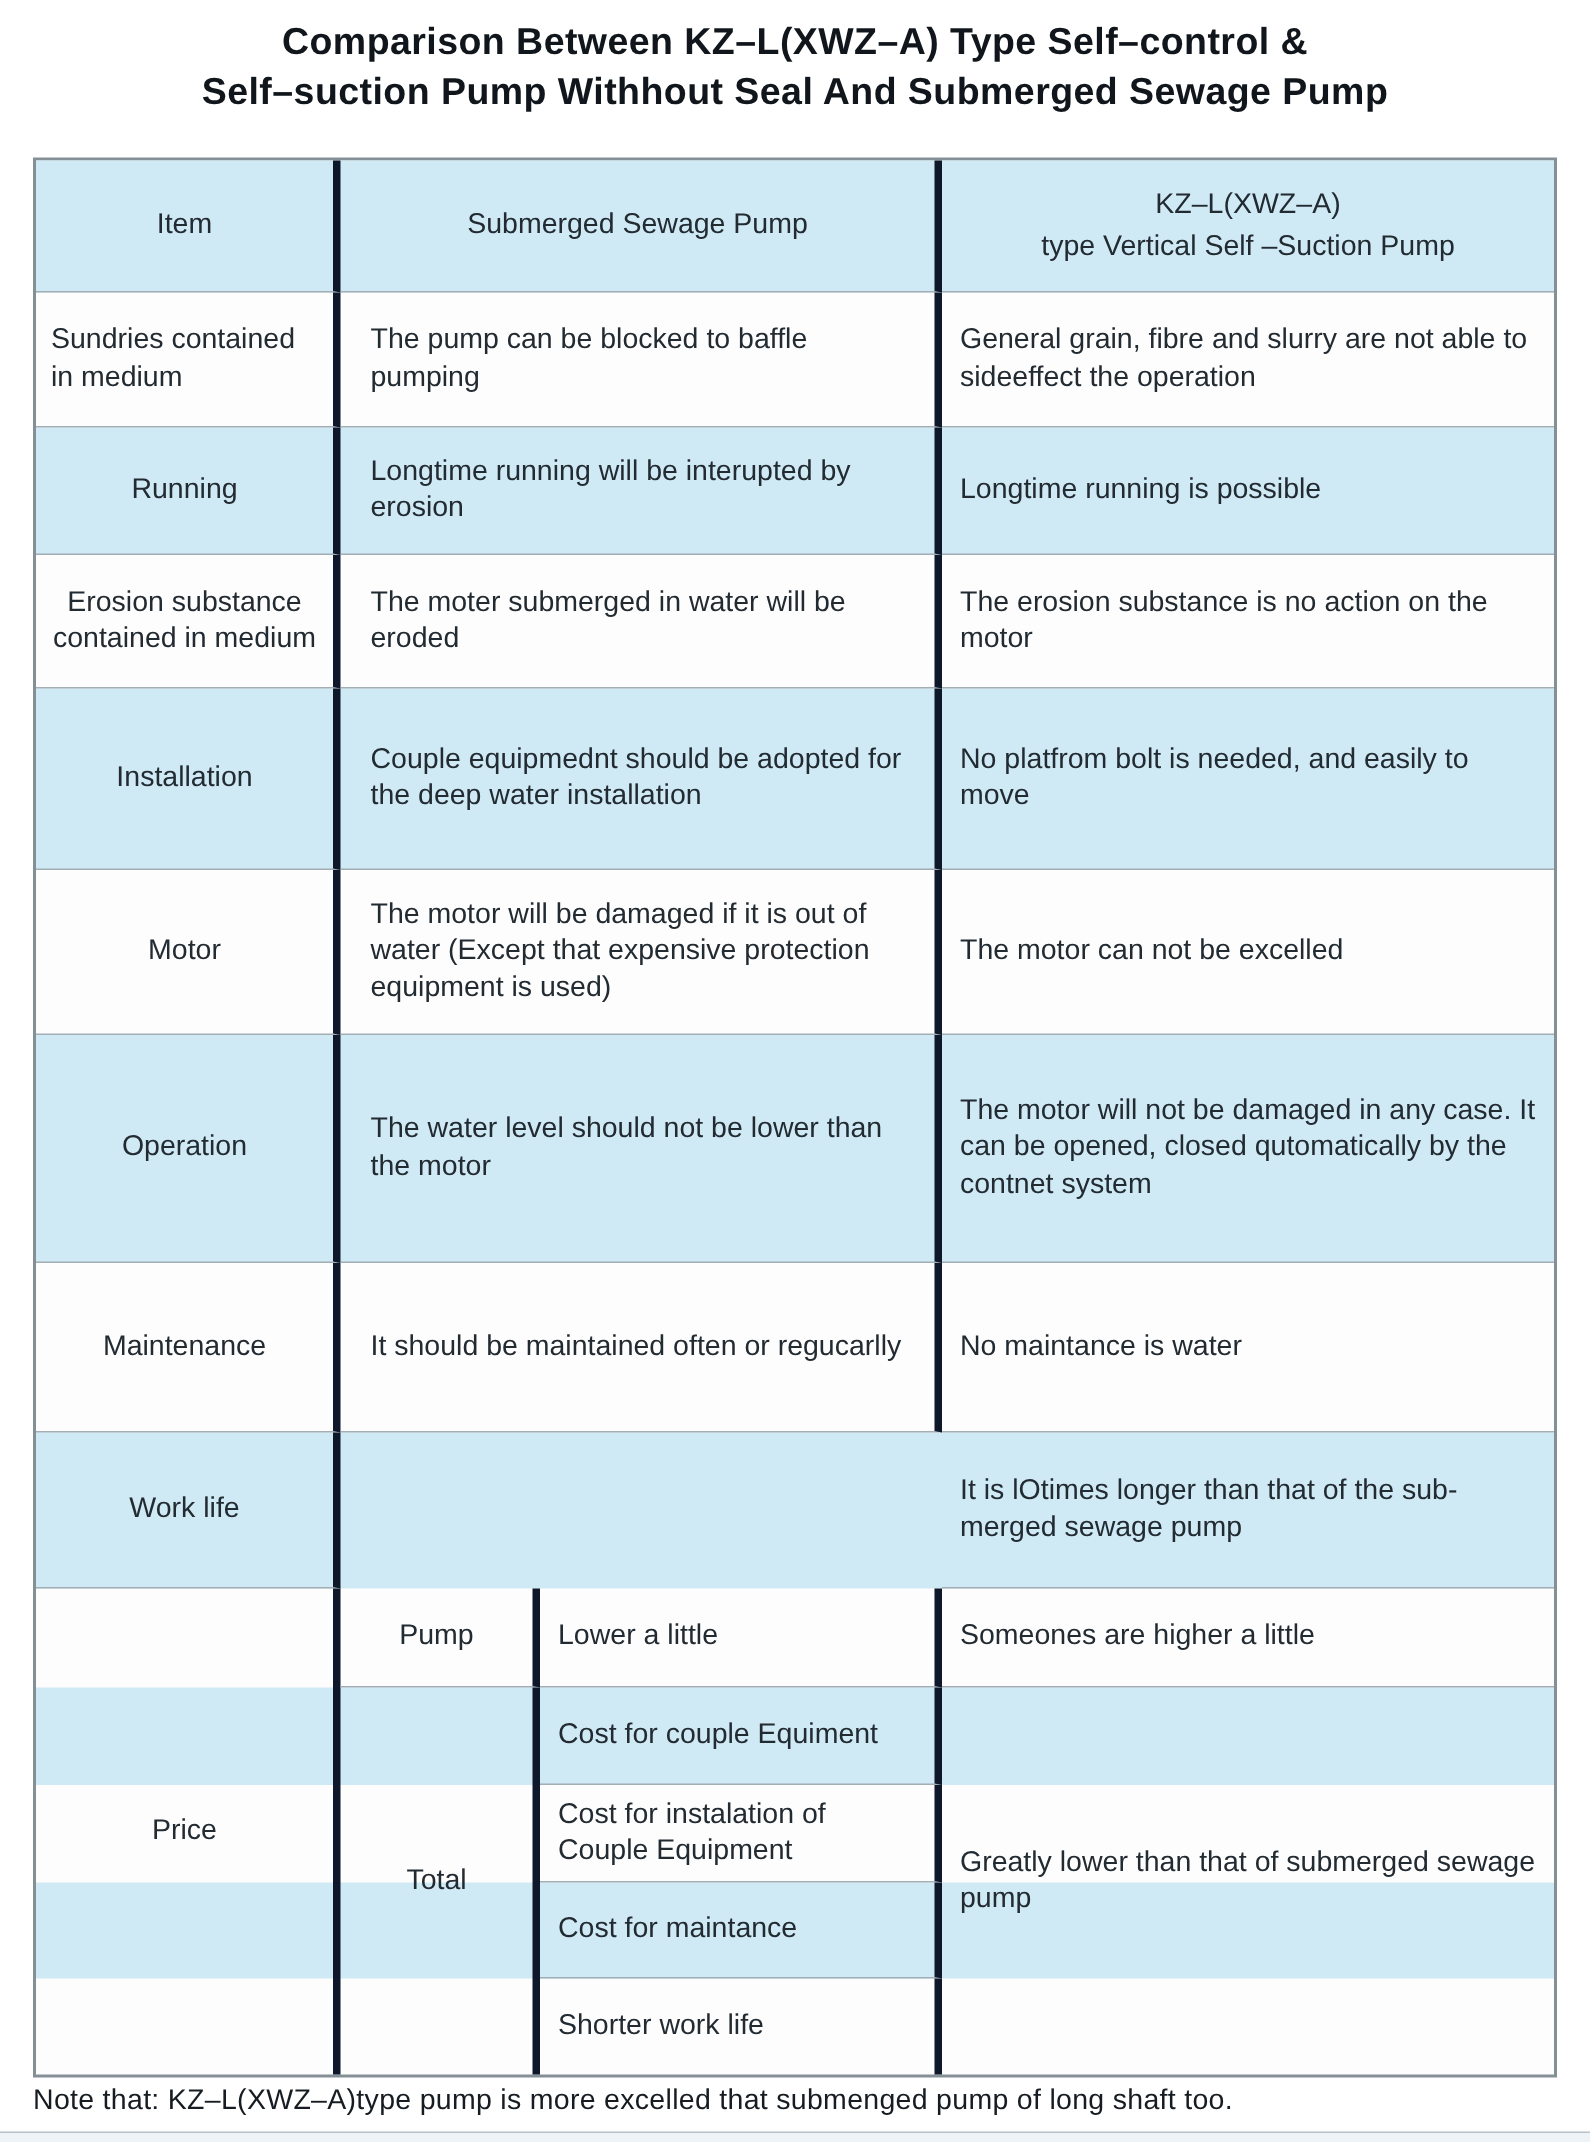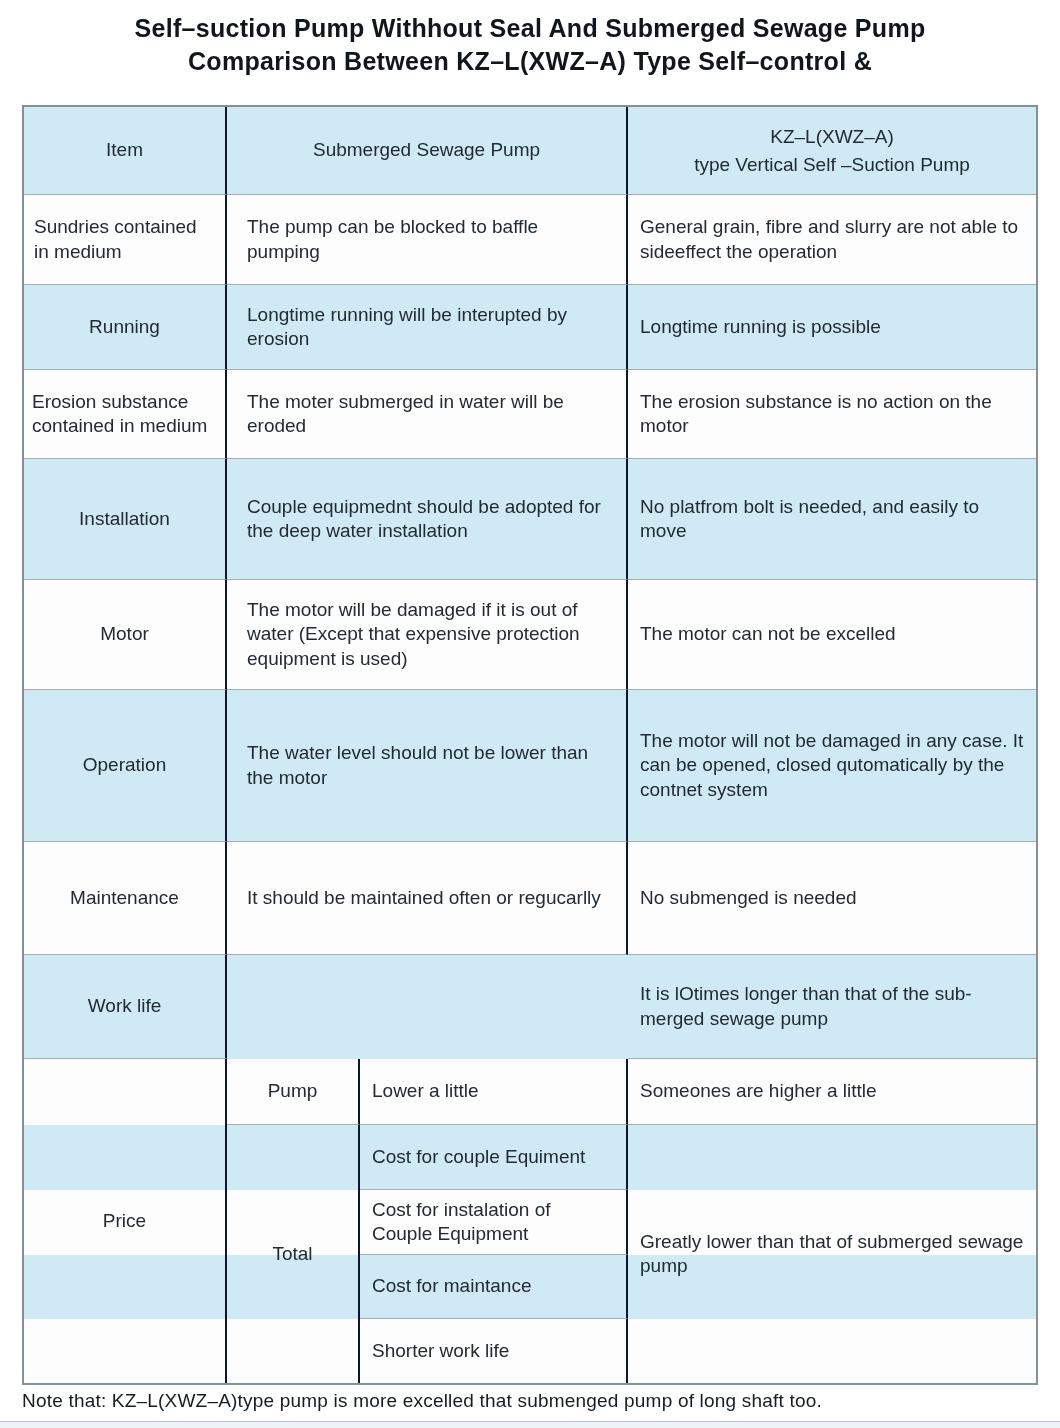--- a/index.html
+++ b/index.html
@@ -26,49 +26,49 @@
     display: grid;
     grid-template-columns: 203px 133px 268px 408px;
     grid-template-rows: 88px 90px 85px 89px 121px 110px 152px 113px 104px 66px 65px 65px 64px 64px;
     background: #fdfdfd;
   }
   .stripe { grid-column: 1 / -1; z-index: 0; }
   .stripe.blue { background: #cfe9f5; }
   .cell {
     position: relative; z-index: 1;
     display: flex; align-items: center;
-    border-right: 2px solid #0f172a;
+    border-right: 5px solid #0f172a;
     border-bottom: 1px solid #a2aeb6;
     font-size: 19px; line-height: 1.28;
     color: #232b32;
   }
   .cell.last-col { border-right: none; }
   .cell.last-row { border-bottom: none; }
-  .c-center { justify-content: center; text-align: left; padding: 0 8px; }
+  .c-center { justify-content: center; text-align: center; padding: 0 8px; }
   .c-left   { justify-content: flex-start; text-align: left; }
   .c-mid    { padding: 0 20px; }
   .c-kz     { padding: 0 12px; }
   .c-sub    { padding: 0 12px; }
   .hdr      { justify-content: center; text-align: center; }
   .hdr-stack { display: flex; flex-direction: column; line-height: 1.45; width: 100%; text-align: center; }
   .note {
     position: absolute; left: 22px; top: 1390px; width: 1016px;
     font-size: 19px; color: #161c21; letter-spacing: 0.2px;
   }
   .bottom-band {
     position: absolute; left: 0; bottom: 0; width: 1060px; height: 7px;
     background: #edf3f7; border-top: 1px solid #b9c3ca;
   }
 </style>
 </head>
 <body>
 
 <div class="title-wrap">
+  <div class="title-line">Comparison Between KZ–L(XWZ–A) Type Self–control &amp;</div>
   <div class="title-line">Self–suction Pump Withhout Seal And Submerged Sewage Pump</div>
-  <div class="title-line">Comparison Between KZ–L(XWZ–A) Type Self–control &amp;</div>
 </div>
 
 <div class="comparison-table">
 
   <div class="stripe blue" style="grid-row:1"></div>
   <div class="stripe" style="grid-row:2"></div>
   <div class="stripe blue" style="grid-row:3"></div>
   <div class="stripe" style="grid-row:4"></div>
   <div class="stripe blue" style="grid-row:5"></div>
   <div class="stripe" style="grid-row:6"></div>
@@ -109,21 +109,21 @@
   <div class="cell c-center" style="grid-column:1; grid-row:6">Motor</div>
   <div class="cell c-mid" style="grid-column:2/4; grid-row:6">The motor will be damaged if it is out of water (Except that expensive protection equipment is used)</div>
   <div class="cell c-kz last-col" style="grid-column:4; grid-row:6">The motor can not be excelled</div>
 
   <div class="cell c-center" style="grid-column:1; grid-row:7">Operation</div>
   <div class="cell c-mid" style="grid-column:2/4; grid-row:7">The water level should not be lower than the motor</div>
   <div class="cell c-kz last-col" style="grid-column:4; grid-row:7">The motor will not be damaged in any case. It can be opened, closed qutomatically by the contnet system</div>
 
   <div class="cell c-center" style="grid-column:1; grid-row:8">Maintenance</div>
   <div class="cell c-mid" style="grid-column:2/4; grid-row:8">It should be maintained often or regucarlly</div>
-  <div class="cell c-kz last-col" style="grid-column:4; grid-row:8">No submenged is needed</div>
+  <div class="cell c-kz last-col" style="grid-column:4; grid-row:8">No maintance is water</div>
 
   <div class="cell c-center" style="grid-column:1; grid-row:9">Work life</div>
   <div class="cell c-kz last-col" style="grid-column:4; grid-row:9">It is lOtimes longer than that of the sub-merged sewage pump</div>
 
   <div class="cell c-center last-row" style="grid-column:1; grid-row:10/15">Price</div>
 
   <div class="cell c-center" style="grid-column:2; grid-row:10">Pump</div>
   <div class="cell c-sub" style="grid-column:3; grid-row:10">Lower a little</div>
   <div class="cell c-kz last-col" style="grid-column:4; grid-row:10">Someones are higher a little</div>
 

